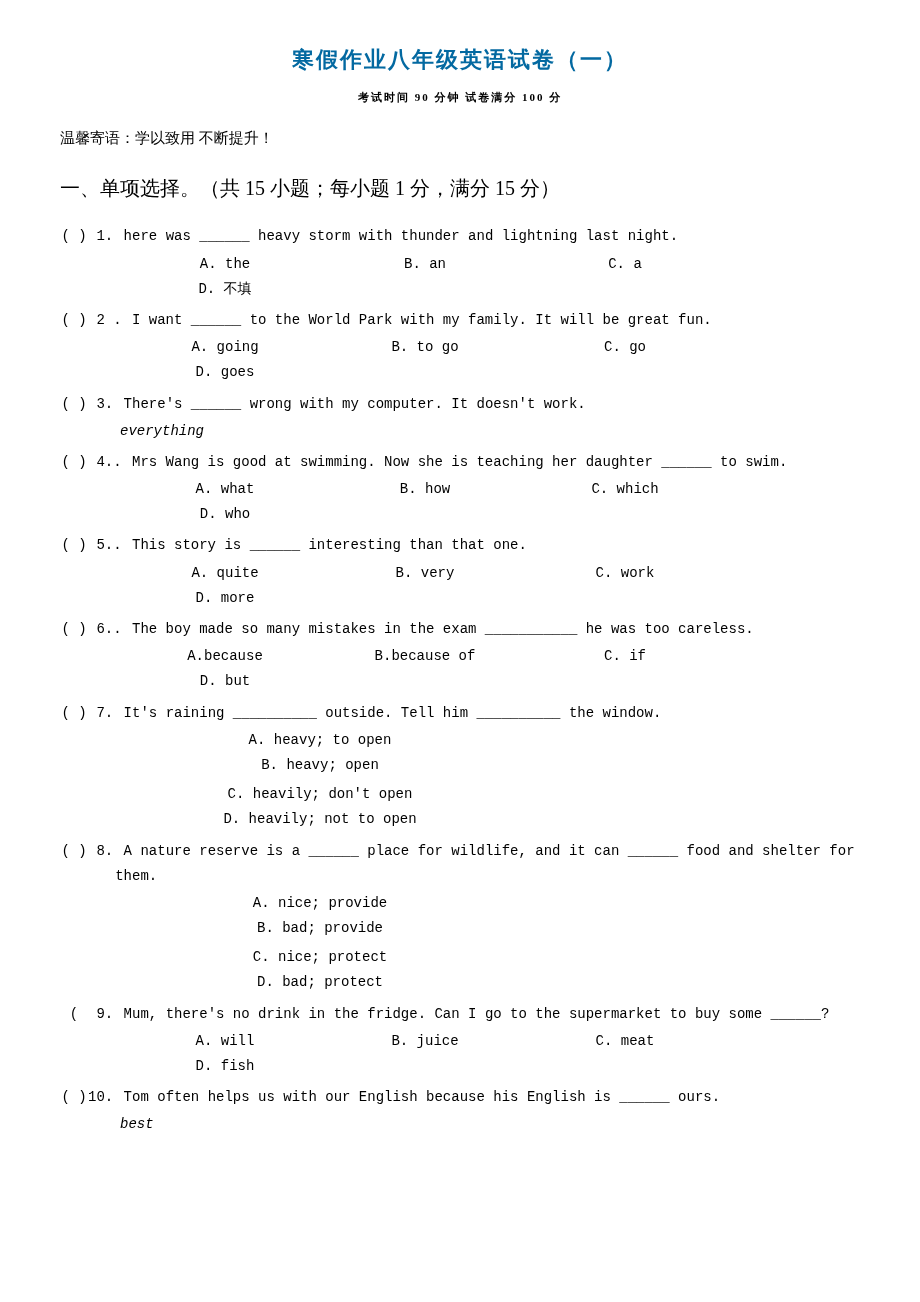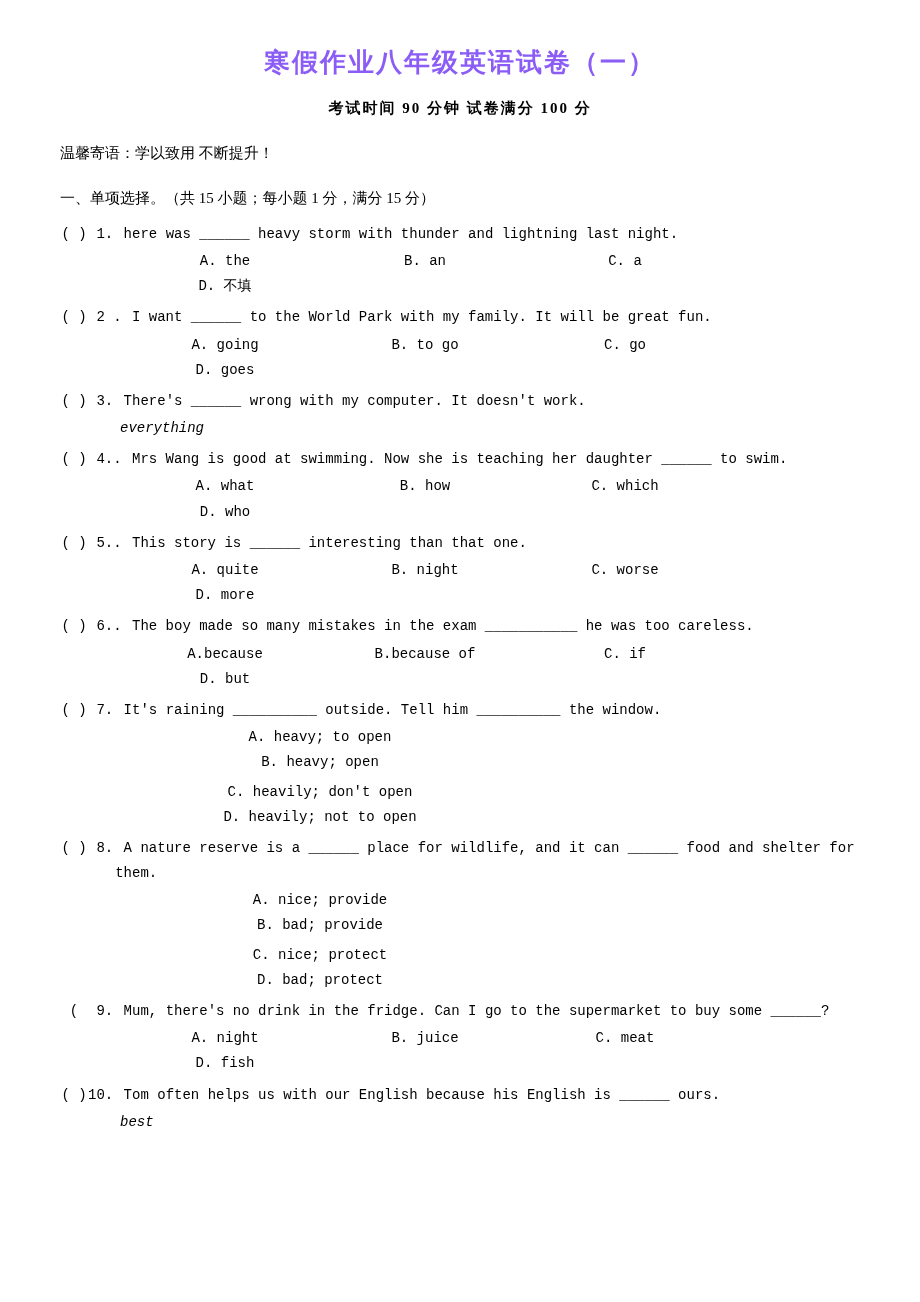--- a/index.html
+++ b/index.html
@@ -12,40 +12,40 @@
       font-family: "SimSun", "宋体", serif;
       font-size: 15px;
       color: #000;
       width: 920px;
       min-height: 1302px;
       padding: 40px 60px;
       line-height: 1.8;
     }
     .page-title {
       text-align: center;
-      color: #8b5cf6;
-      font-size: 26px;
+      color: #0369a1;
+      font-size: 22px;
       font-weight: bold;
       margin-bottom: 8px;
       letter-spacing: 2px;
     }
     .subtitle {
       text-align: center;
-      font-size: 15px;
+      font-size: 11px;
       font-weight: bold;
       margin-bottom: 18px;
       letter-spacing: 2px;
     }
     .motto {
       font-size: 15px;
       margin-bottom: 18px;
     }
     .section-title {
-      font-size: 15px;
-      margin-bottom: 10px;
+      font-size: 20px;
+      margin-bottom: 18px;
       font-weight: normal;
     }
     .question-block {
       margin-bottom: 6px;
     }
     .question-line {
       display: flex;
       align-items: baseline;
       flex-wrap: wrap;
       margin-bottom: 2px;
@@ -153,22 +153,22 @@
 </div>
 
 <div class="question-block">
   <div class="question-line mono">
     <span class="bracket">(    )</span>
     <span class="q-number">&nbsp;5..</span>
     <span class="q-text">&nbsp;This story is ______ interesting than that one.</span>
   </div>
   <div class="options-line">
     <span class="option">A. quite</span>
-    <span class="option">B. night</span>
-    <span class="option">C. worse</span>
+    <span class="option">B. very</span>
+    <span class="option">C. work</span>
     <span class="option">D. more</span>
   </div>
 </div>
 
 <div class="question-block">
   <div class="question-line mono">
     <span class="bracket">(    )</span>
     <span class="q-number">&nbsp;6..</span>
     <span class="q-text">&nbsp;The boy made so many mistakes in the exam ___________ he was too careless.</span>
   </div>
@@ -212,21 +212,21 @@
   </div>
 </div>
 
 <div class="question-block">
   <div class="question-line mono">
     <span class="bracket">(   </span>
     <span class="q-number">&nbsp;9.</span>
     <span class="q-text">&nbsp;Mum, there's no drink in the fridge. Can I go to the supermarket to buy some ______?</span>
   </div>
   <div class="options-line">
-    <span class="option">A. night</span>
+    <span class="option">A. will</span>
     <span class="option">B. juice</span>
     <span class="option">C. meat</span>
     <span class="option">D. fish</span>
   </div>
 </div>
 
 <div class="question-block">
   <div class="question-line mono">
     <span class="bracket">(    )</span>
     <span class="q-number">10.</span>

